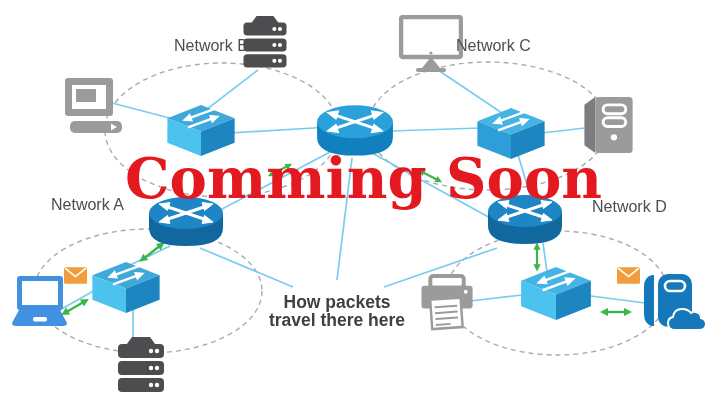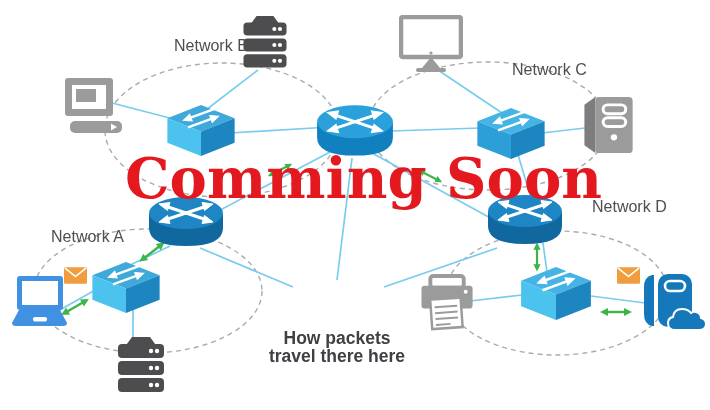--- a/index.html
+++ b/index.html
@@ -2,21 +2,21 @@
 <html><head>
 <meta charset="utf-8">
 <style>
   html,body{margin:0;padding:0;background:#fff;}
   #stage{position:relative;width:710px;height:410px;background:#fff;overflow:hidden;
          font-family:"Liberation Sans",sans-serif;}
   .abs{position:absolute;}
   .netlabel{position:absolute;font-size:16px;color:#4e4e50;white-space:nowrap;}
   .device{position:absolute;line-height:0;}
   #caption{position:absolute;left:237px;top:294px;width:200px;text-align:center;
-           font-weight:700;font-size:17.5px;line-height:17.5px;color:#3f4043;margin-top:36px;}
+           font-weight:700;font-size:17.5px;line-height:17.5px;color:#3f4043;}
   #overlay{position:absolute;left:0;top:142px;width:710px;text-align:center;text-indent:17px;
            font-family:"DejaVu Serif","Liberation Serif",serif;font-weight:700;
            font-size:56px;line-height:72px;color:#e3191f;white-space:nowrap;}
   svg{display:block;}
 </style>
 </head>
 <body>
 
 <div id="stage">
 
@@ -268,22 +268,22 @@
   <div class="device" style="left:641px;top:274px;">
     <svg width="66" height="57" viewBox="0 0 66 57">
       <path d="M11,1 Q3,3 3,13 L3,40 Q3,50 11,52 L13,52 L13,1 Z" fill="#1478ba"></path>
       <rect x="17" y="0" width="34" height="53" rx="10" fill="#1478ba"></rect>
       <rect x="24" y="7" width="20" height="10" rx="5" fill="none" stroke="#fff" stroke-width="2.6"></rect>
       <path d="M34,56 Q27,56 27,49 Q27,44 32,43 Q33,35 41,35 Q47,35 50,39 Q52,37 55,38 Q60,39 60,44 Q65,45 65,50 Q65,56 58,56 Z" fill="#1478ba" stroke="#fff" stroke-width="2"></path>
     </svg>
   </div>
 
   <div class="netlabel" style="left:142px;top:37px;margin-left:32px;">Network B</div>
-  <div class="netlabel" style="left:512px;top:37px;margin-top:24px;">Network C</div>
-  <div class="netlabel" style="left:51px;top:196px;margin-top:32px;">Network A</div>
+  <div class="netlabel" style="left:456px;top:37px;">Network C</div>
+  <div class="netlabel" style="left:51px;top:196px;">Network A</div>
   <div class="netlabel" style="left:592px;top:198px;">Network D</div>
 
   <div id="caption">
     <span style="display:block">How packets</span>
     <span style="display:block">travel there here</span>
   </div>
 
   <div id="overlay">Comming Soon</div>
 
 </div>

